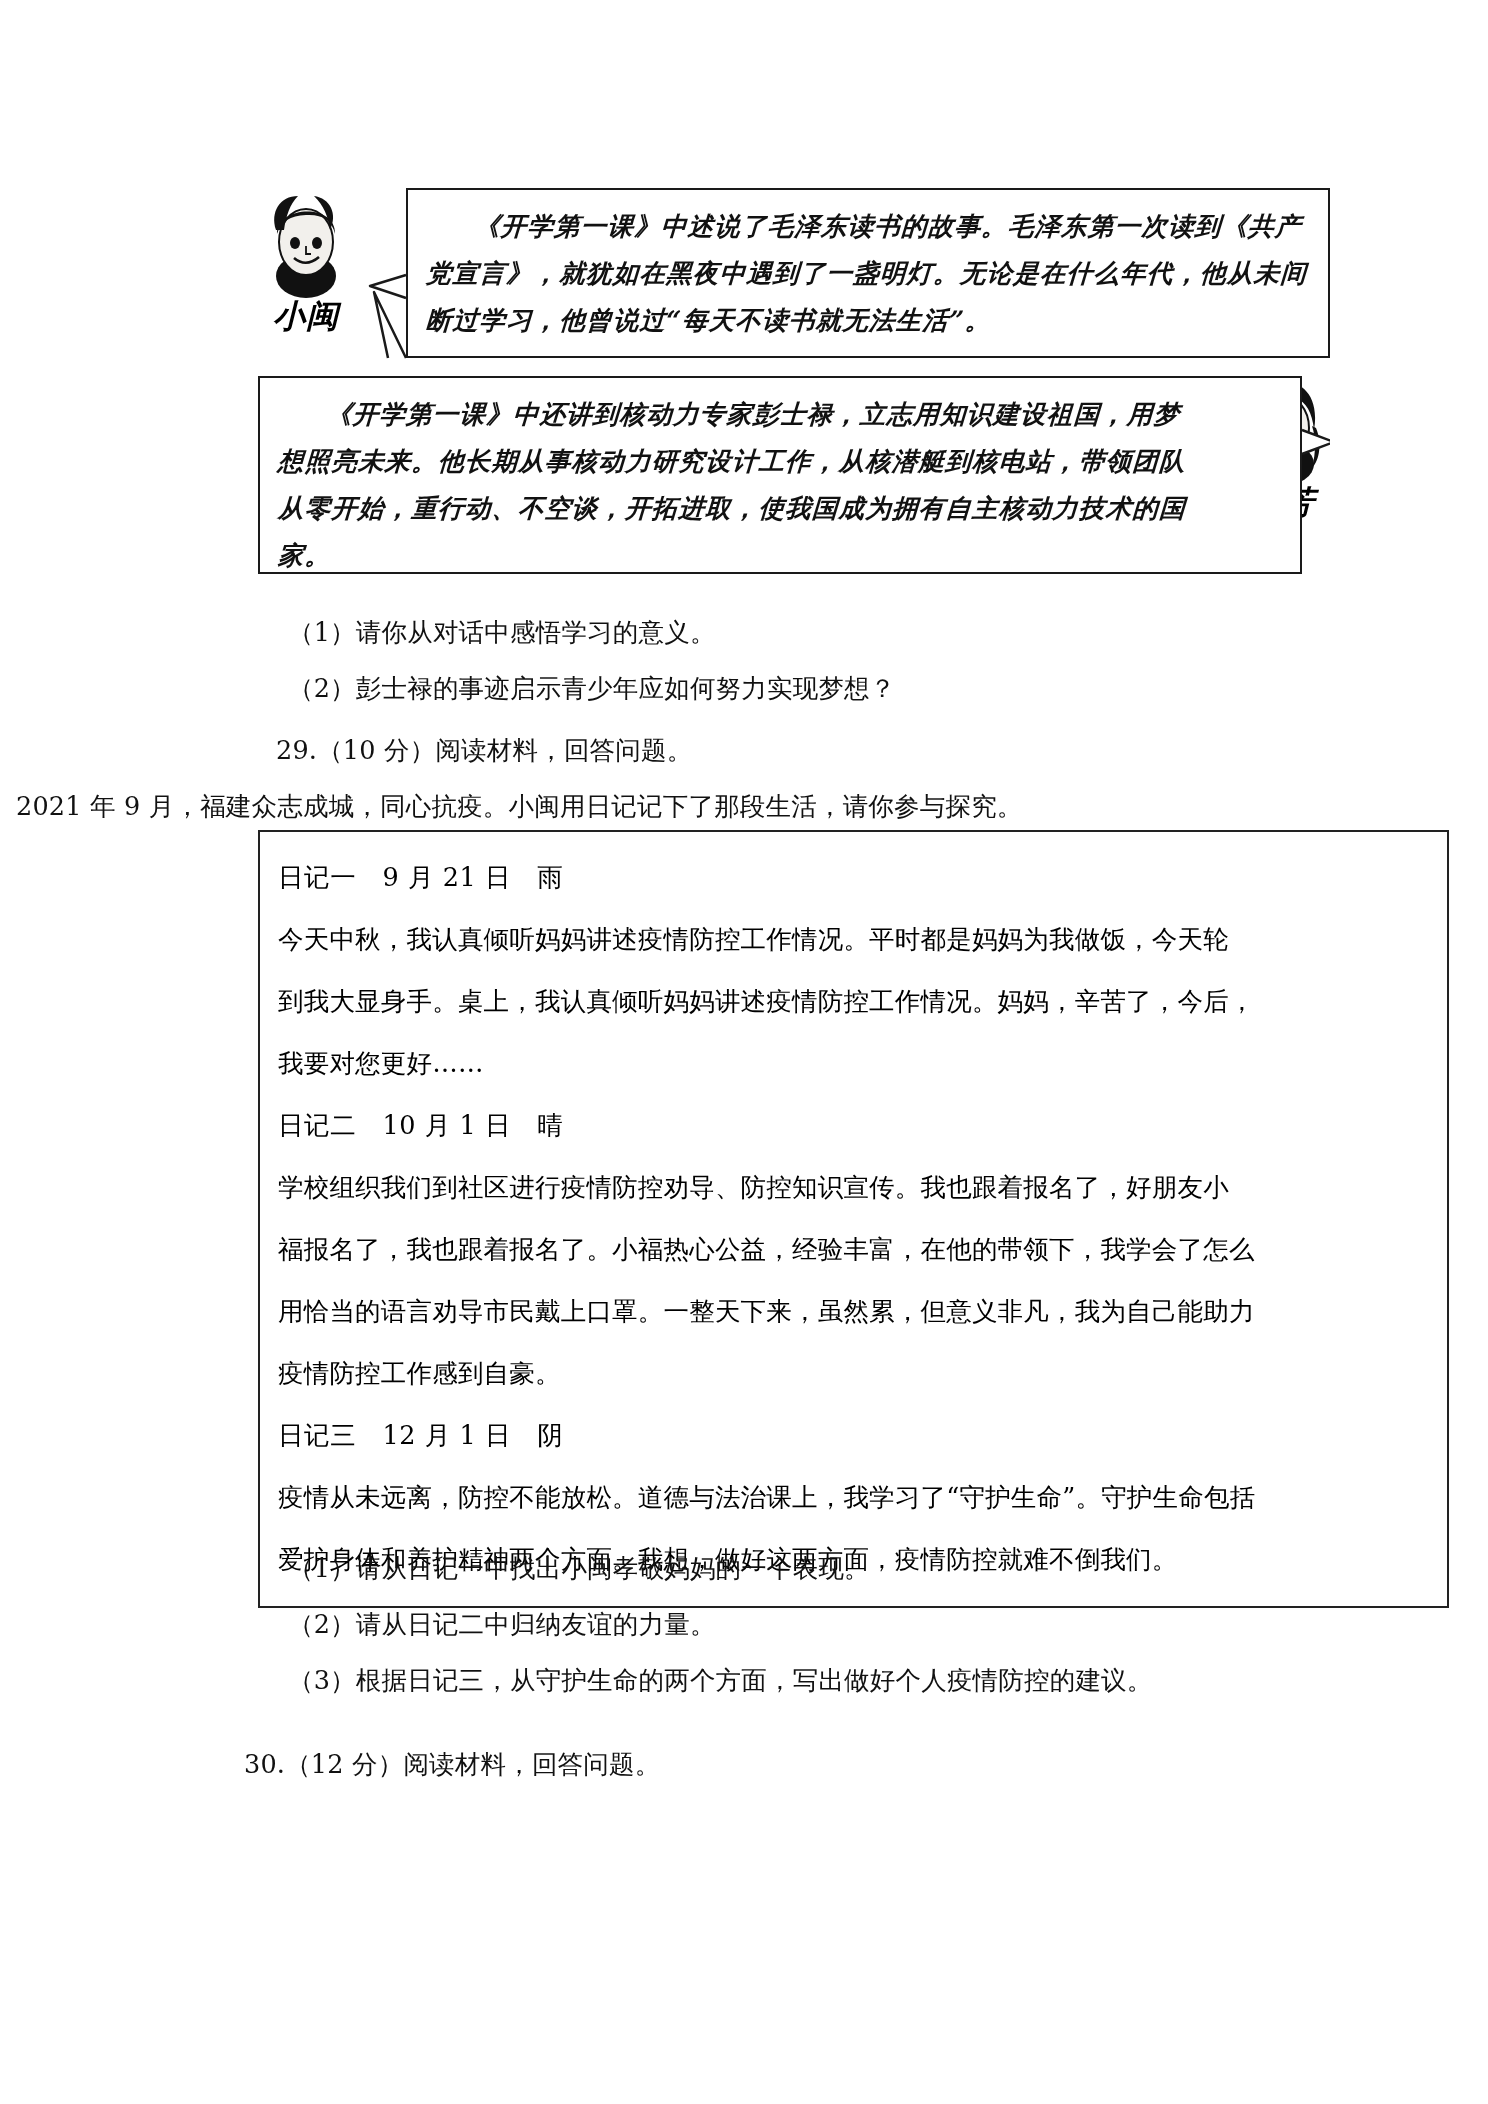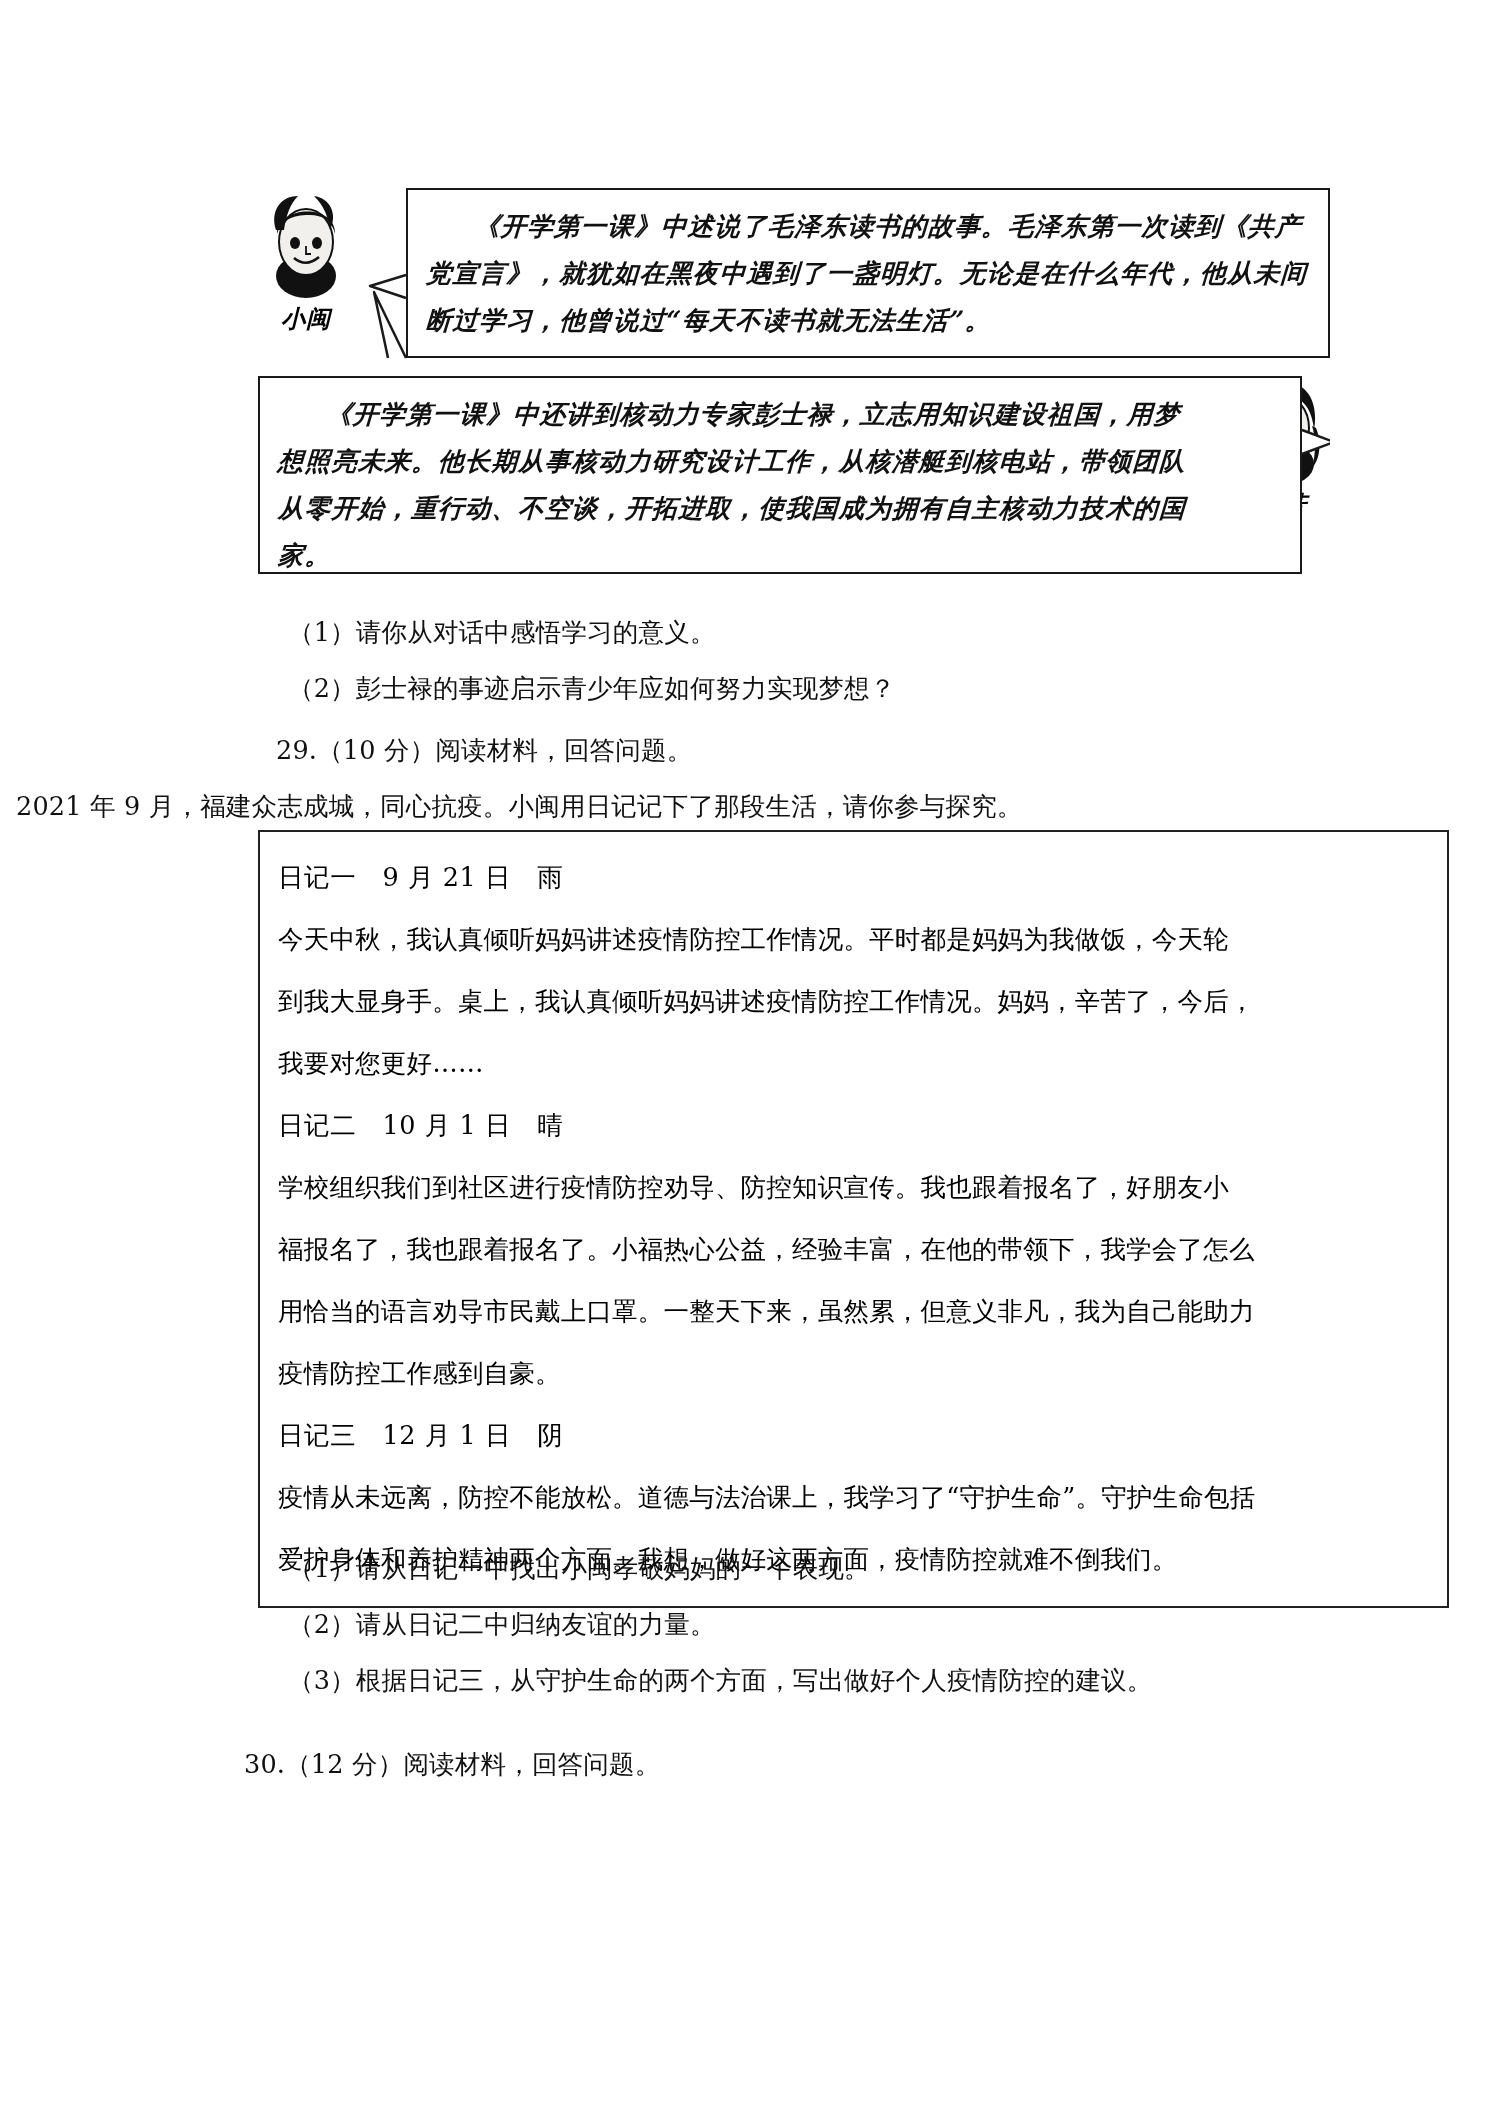--- a/index.html
+++ b/index.html
@@ -69,24 +69,24 @@
   
   .avatar {
     position: absolute;
     width: 96px;
     text-align: center;
   }
   .avatar-boy { left: 0px; top: 10px; }
   .avatar-girl { left: 976px; top: 196px; }
   .avatar svg { display: block; margin: 0 auto; }
   .avatar-name {
-    font-size: 24px;
+    font-size: 32px;
     line-height: 30px;
     margin-top: 2px;
-    font-family: Liberation Serif, serif;
+    font-family: Liberation Mono, monospace;
     letter-spacing: 1px;
     font-weight: 600;
     font-style: italic;
   }
 
   
   .tails {
     position: absolute;
     left: 0;
     top: 0;

